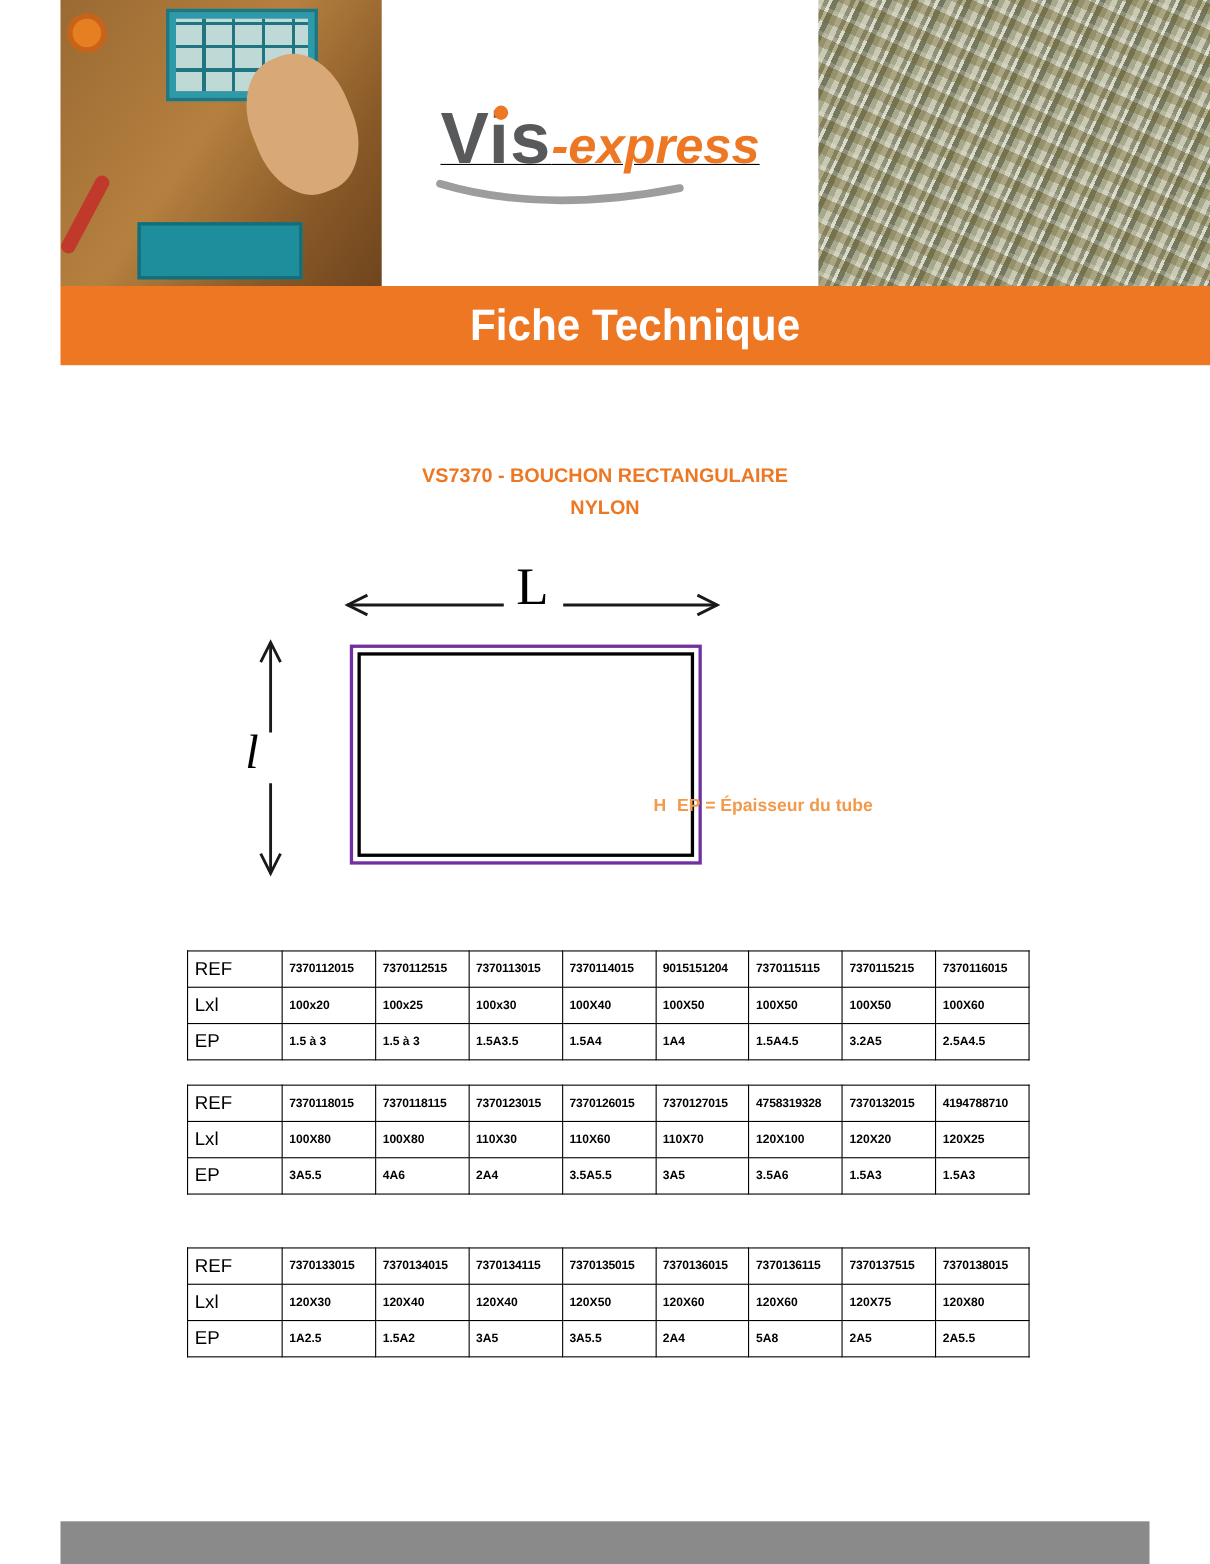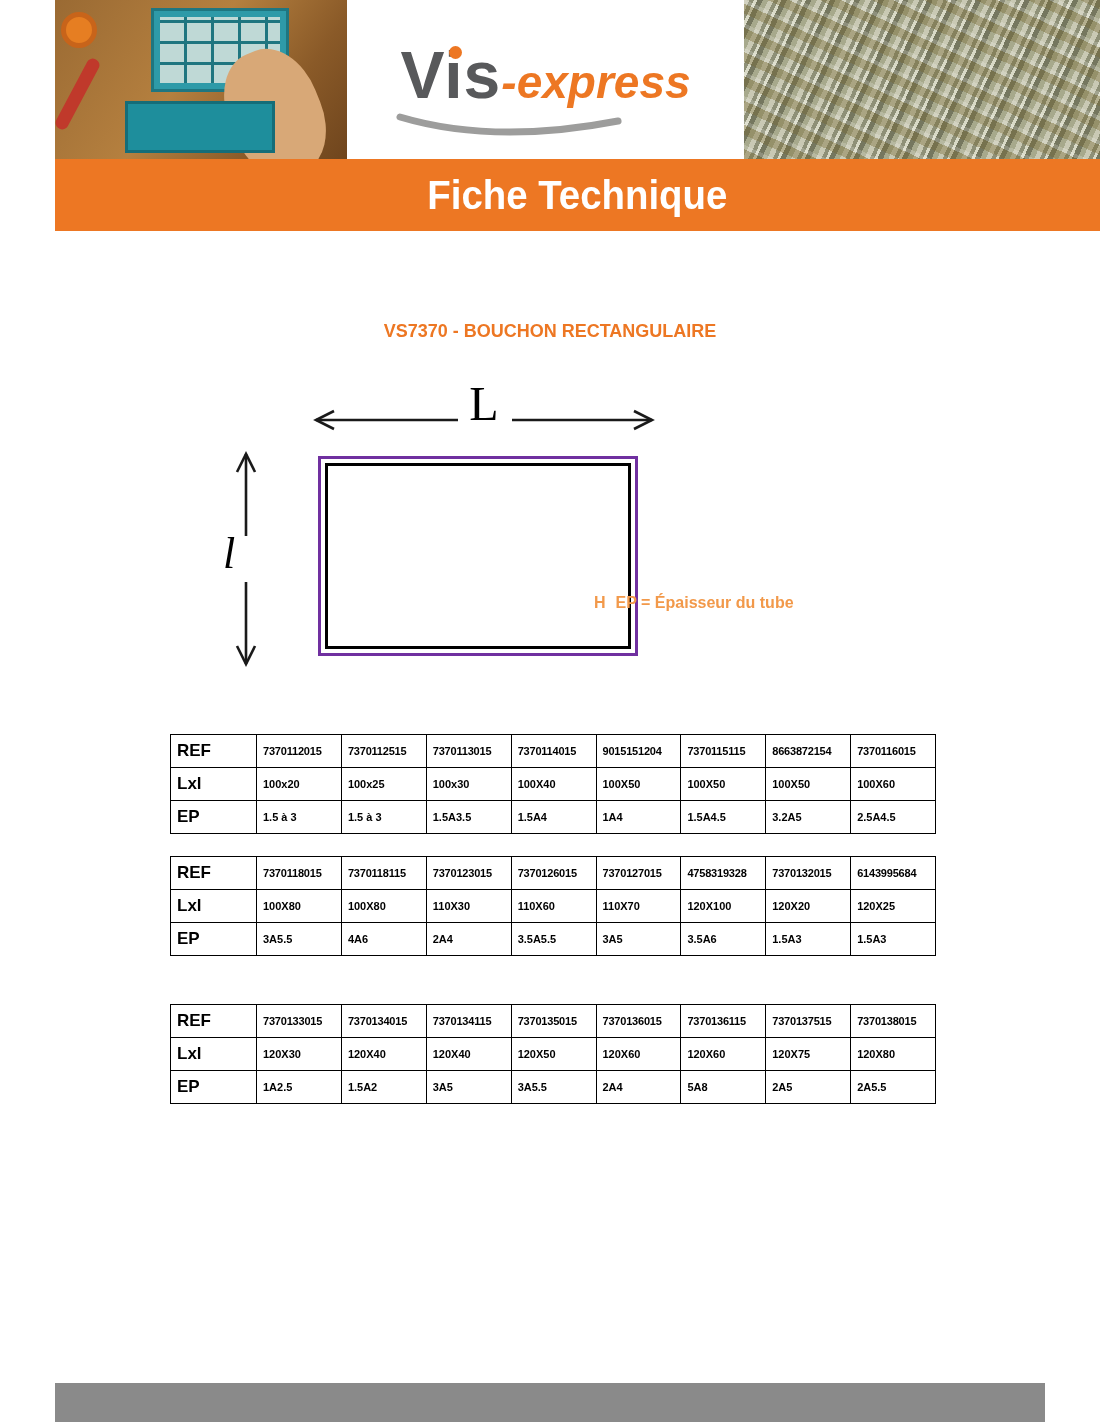--- a/index.html
+++ b/index.html
@@ -7,21 +7,21 @@
     --note-orange:#F2994A;
     --rect-purple:#7030A0;
     --footer-gray:#8A8A8A;
   }
   *{box-sizing:border-box;}
   html,body{margin:0;padding:0;background:#fff;}
   body{font-family:"Liberation Sans",sans-serif;color:#000;}
   .page{position:relative;width:1100px;height:1422px;background:#fff;overflow:hidden;margin:0 auto;}
 
   
-  .header{margin-left:55px;height:159px;display:flex;align-items:stretch;}
+  .header{margin-left:55px;height:260px;display:flex;align-items:stretch;text-decoration:underline;}
   .photo{position:relative;overflow:hidden;}
   .photo-left{width:292px;background:linear-gradient(125deg,#9a6a33,#b5803f 45%,#8a5a28 75%,#6f451d);}
   .deco-organizer{position:absolute;left:96px;top:8px;width:138px;height:84px;background:#2e9aa8;border:3px solid #1f7680;}
   .deco-organizer-cells{position:absolute;inset:6px;background:
       repeating-linear-gradient(0deg,transparent 0 18px,#1f7680 18px 21px),
       repeating-linear-gradient(90deg,transparent 0 24px,#1f7680 24px 27px),#bfd9d6;}
   .deco-tape{position:absolute;left:6px;top:12px;width:36px;height:36px;border-radius:50%;background:#e67e22;border:5px solid #c8641a;}
   .deco-tool{position:absolute;left:16px;bottom:26px;width:13px;height:78px;background:#c0392b;border-radius:6px;transform:rotate(28deg);}
   .deco-hand{position:absolute;right:26px;top:48px;width:92px;height:130px;background:#d8a877;border-radius:45%;transform:rotate(-22deg);}
   .deco-tray{position:absolute;left:70px;bottom:6px;width:150px;height:52px;background:#1e8e9c;border:3px solid #156d78;}
@@ -54,21 +54,21 @@
   .v-arrow{position:absolute;left:233px;top:60px;width:26px;height:226px;}
   .dim-l{position:absolute;top:86px;left:-10px;font-family:"Liberation Serif",serif;font-style:italic;font-size:44px;line-height:44px;}
   .ep-note{position:absolute;left:594px;top:208px;font-weight:bold;color:var(--note-orange);font-size:16px;white-space:nowrap;}
   .ep-note .h-label{margin-right:10px;}
 
   
   .tables{margin-left:170px;width:766px;margin-top:46px;}
   table.spec{border-collapse:collapse;width:100%;table-layout:fixed;margin-bottom:22px;}
   table.spec.gap-lg{margin-top:48px;}
   table.spec td{border:1.5px solid #000;padding:6px 6px;vertical-align:middle;background:#fff;word-wrap:break-word;}
-  td.rh{font-size:17px;font-weight:bold;padding-left:10px;}
+  td.rh{font-size:17px;font-weight:normal;padding-left:10px;}
   col.c-head{width:86px;}
   td.ref{font-size:11px;font-weight:bold;letter-spacing:-.2px;height:28px;}
   td.val{font-size:11px;font-weight:bold;height:30px;}
 
   
   .footer{position:absolute;left:55px;right:55px;bottom:0;height:39px;background:var(--footer-gray);}
 </style>
 </head>
 <body>
 
@@ -97,20 +97,21 @@
       <div class="photo-right-overlay"></div>
     </div>
   </div>
 
   <div class="banner">
     <span class="banner-text">Fiche Technique</span>
   </div>
 
   <div class="title">
     <div>VS7370 - BOUCHON RECTANGULAIRE</div>
+    <div>NYLON</div>
   </div>
 
   <div class="diagram">
 
     <div class="h-arrow">
       <svg width="352" height="26">
         <path class="ln" d="M26 3 L8 12 L26 21"></path>
         <line class="ln" x1="8" y1="12" x2="150" y2="12"></line>
         <line class="ln" x1="204" y1="12" x2="344" y2="12"></line>
         <path class="ln" d="M326 3 L344 12 L326 21"></path>
@@ -153,21 +154,21 @@
         </colgroup>
       <tbody>
         <tr>
           <td class="rh">REF</td>
           <td class="ref">7370112015</td>
           <td class="ref">7370112515</td>
           <td class="ref">7370113015</td>
           <td class="ref">7370114015</td>
           <td class="ref">9015151204</td>
           <td class="ref">7370115115</td>
-          <td class="ref">8663872154</td>
+          <td class="ref">7370115215</td>
           <td class="ref">7370116015</td>
         </tr>
         <tr>
           <td class="rh">Lxl</td>
           <td class="val">100x20</td>
           <td class="val">100x25</td>
           <td class="val">100x30</td>
           <td class="val">100X40</td>
           <td class="val">100X50</td>
           <td class="val">100X50</td>
@@ -203,21 +204,21 @@
       <tbody>
         <tr>
           <td class="rh">REF</td>
           <td class="ref">7370118015</td>
           <td class="ref">7370118115</td>
           <td class="ref">7370123015</td>
           <td class="ref">7370126015</td>
           <td class="ref">7370127015</td>
           <td class="ref">4758319328</td>
           <td class="ref">7370132015</td>
-          <td class="ref">6143995684</td>
+          <td class="ref">4194788710</td>
         </tr>
         <tr>
           <td class="rh">Lxl</td>
           <td class="val">100X80</td>
           <td class="val">100X80</td>
           <td class="val">110X30</td>
           <td class="val">110X60</td>
           <td class="val">110X70</td>
           <td class="val">120X100</td>
           <td class="val">120X20</td>

